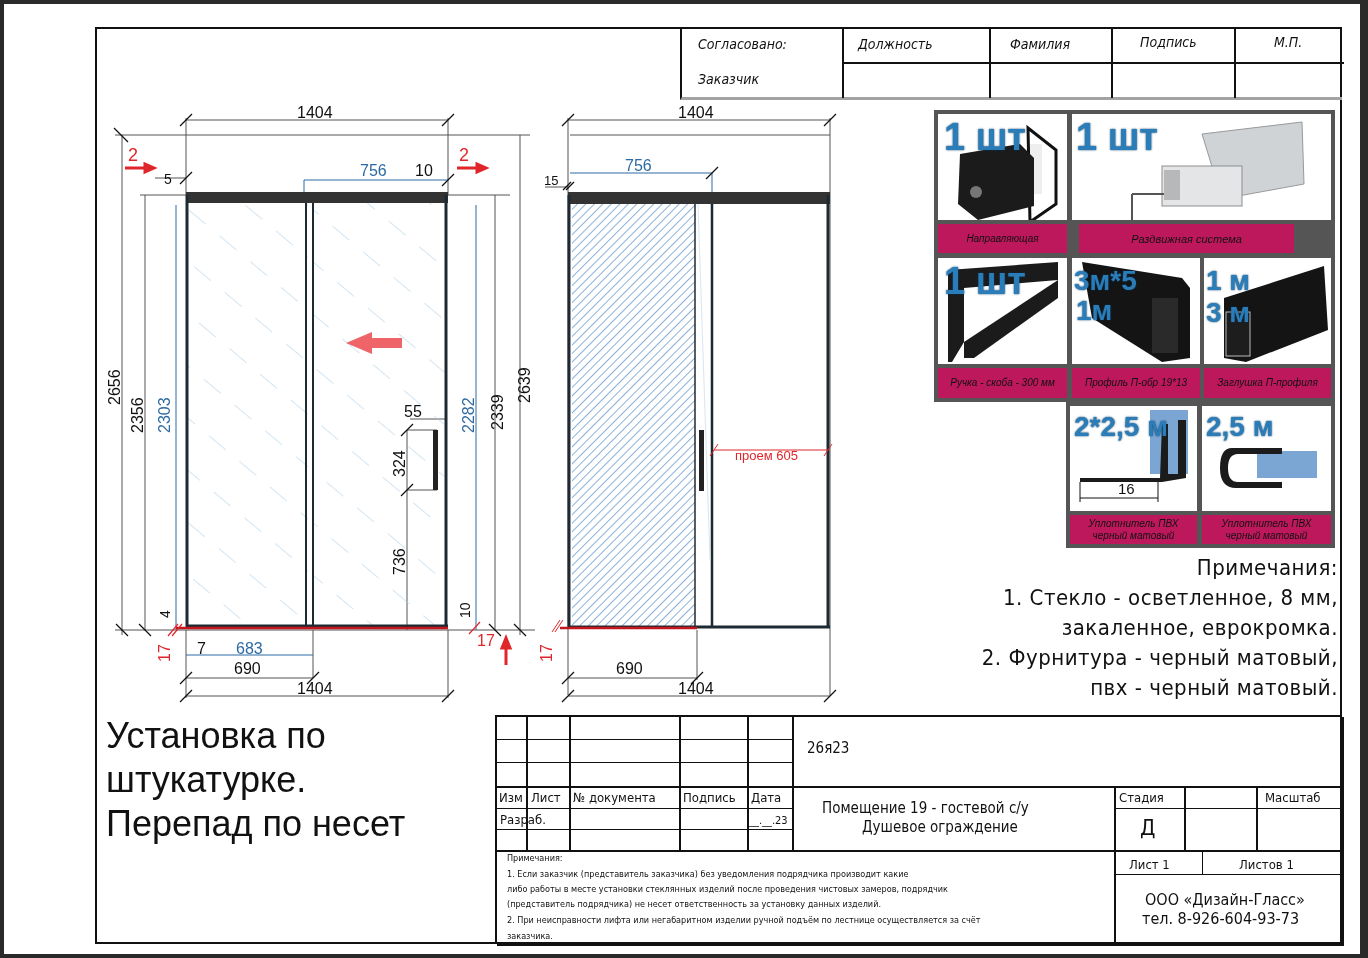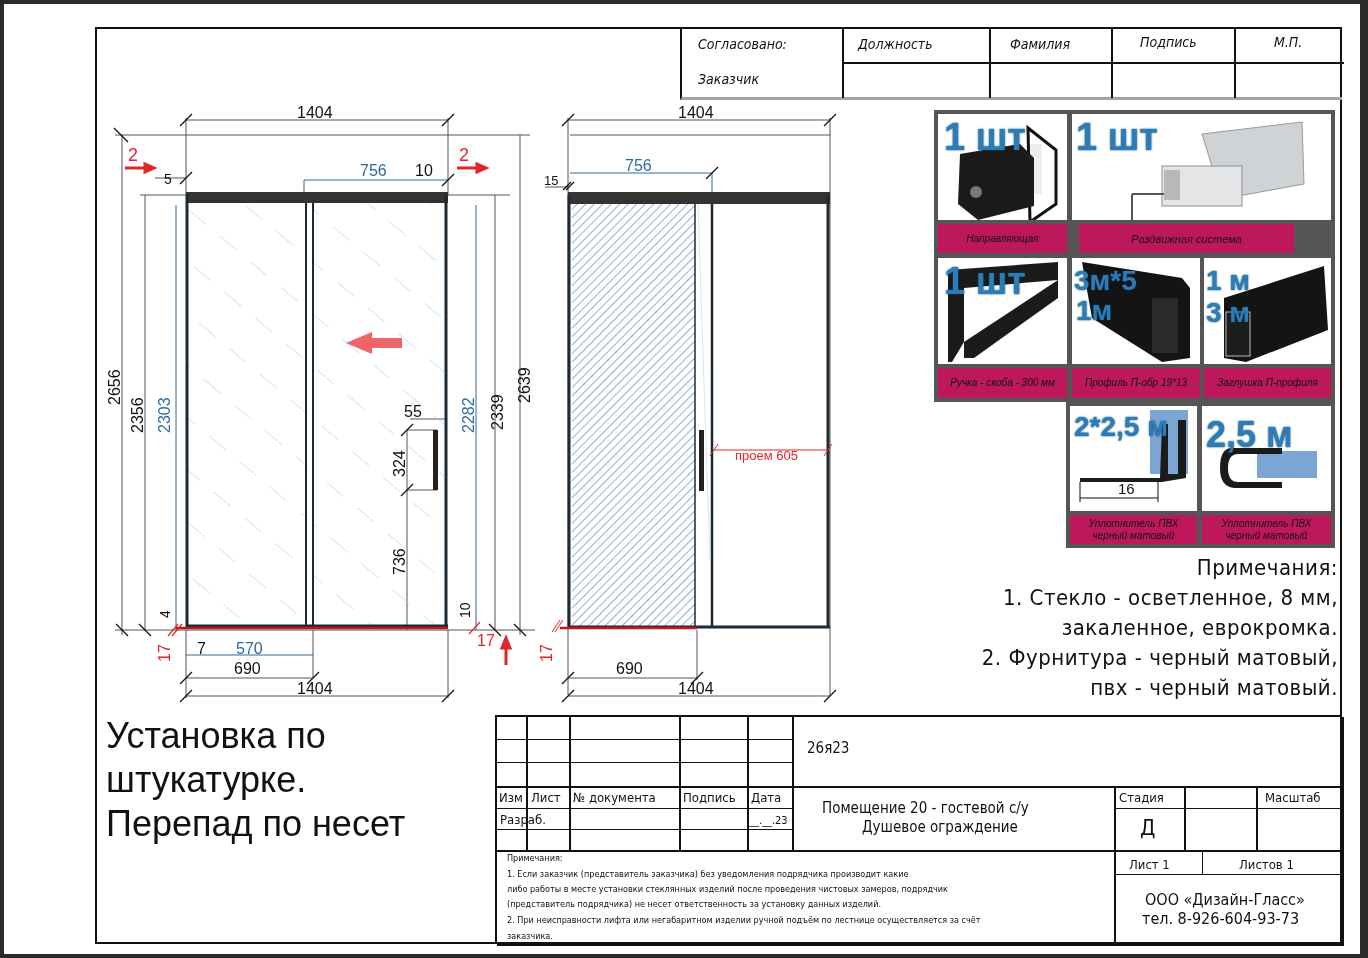--- a/index.html
+++ b/index.html
@@ -195,21 +195,21 @@
 <div class="dim vert" style="left:489px;top:430px;">2339</div>
 <div class="dim vert" style="left:516px;top:403px;">2639</div>
 <div class="dim" style="left:404px;top:403px;">55</div>
 <div class="dim vert" style="left:391px;top:477px;">324</div>
 <div class="dim vert" style="left:391px;top:575px;">736</div>
 <div class="dim vert" style="left:157px;top:618px;font-size:14px;">4</div>
 <div class="dim vert" style="left:457px;top:618px;font-size:14px;">10</div>
 <div class="dim dimr vert" style="left:156px;top:662px;">17</div>
 <div class="dim dimr" style="left:477px;top:632px;">17</div>
 <div class="dim" style="left:197px;top:640px;">7</div>
-<div class="dim dimb" style="left:236px;top:640px;">570</div>
+<div class="dim dimb" style="left:236px;top:640px;">683</div>
 <div class="dim" style="left:234px;top:660px;">690</div>
 <div class="dim" style="left:297px;top:680px;">1404</div>
 
 <div class="dim" style="left:678px;top:104px;">1404</div>
 <div class="dim dimb" style="left:625px;top:157px;">756</div>
 <div class="dim" style="left:544px;top:173px;font-size:13px;">15</div>
 <div class="dim dimr" style="left:735px;top:448px;font-size:13px;">проем 605</div>
 <div class="dim dimr vert" style="left:538px;top:662px;">17</div>
 <div class="dim" style="left:616px;top:660px;">690</div>
 <div class="dim" style="left:678px;top:680px;">1404</div>
@@ -277,21 +277,21 @@
       </svg>
   </div>
   <div class="qty" style="left:8px;top:10px;font-size:28px;">2*2,5 м</div>
   <div class="dim" style="left:52px;top:78px;font-size:15px;">16</div>
   <div class="pbox" style="left:136px;top:4px;width:129px;height:105px;">
     <svg width="129" height="105">
         <rect x="55" y="45" width="60" height="27" fill="#7ba6d4"></rect>
         <path d="M80,42 L30,42 Q18,42 18,62 Q18,82 34,82 L80,82 L80,76 L36,76 Q26,76 26,62 Q26,48 36,48 L80,48Z" fill="#1b1b1b"></path>
       </svg>
   </div>
-  <div class="qty" style="left:140px;top:10px;font-size:36px;margin-top:8px;">2,5 м</div>
+  <div class="qty" style="left:140px;top:10px;font-size:28px;">2,5 м</div>
   <div class="plabel" style="left:4px;top:113px;width:127px;height:29px;flex-direction:column;">
     <span>Уплотнитель ПВХ</span>
     <span>черный матовый</span>
   </div>
   <div class="plabel" style="left:136px;top:113px;width:129px;height:29px;flex-direction:column;">
     <span>Уплотнитель ПВХ</span>
     <span>черный матовый</span>
   </div>
 </div>
 
@@ -335,21 +335,21 @@
   <div class="line" style="left:845px;top:0;width:2px;height:229px;"></div>
 
   <div class="tbt" style="left:310px;top:22px;font-size:15px;">26я23</div>
   <div class="tbt" style="left:2px;top:73px;">Изм</div>
   <div class="tbt" style="left:34px;top:73px;">Лист</div>
   <div class="tbt" style="left:76px;top:73px;">№ документа</div>
   <div class="tbt" style="left:186px;top:73px;">Подпись</div>
   <div class="tbt" style="left:254px;top:73px;">Дата</div>
   <div class="tbt" style="left:3px;top:95px;">Разраб.</div>
   <div class="tbt" style="left:252px;top:97px;font-size:11px;">__.__.23</div>
-  <div class="tbt" style="left:325px;top:82px;font-size:15px;">Помещение 20 - гостевой с/у</div>
+  <div class="tbt" style="left:325px;top:82px;font-size:15px;">Помещение 19 - гостевой с/у</div>
   <div class="tbt" style="left:365px;top:101px;font-size:15px;">Душевое ограждение</div>
   <div class="tbt" style="left:622px;top:73px;">Стадия</div>
   <div class="tbt" style="left:643px;top:98px;font-size:22px;">Д</div>
   <div class="tbt" style="left:768px;top:73px;">Масштаб</div>
   <div class="tbt" style="left:632px;top:140px;">Лист 1</div>
   <div class="tbt" style="left:742px;top:140px;">Листов 1</div>
   <div class="tbt" style="left:648px;top:173px;font-size:16px;">ООО «Дизайн-Гласс»</div>
   <div class="tbt" style="left:645px;top:192px;font-size:16px;">тел. 8-926-604-93-73</div>
 
   <div class="tbt" style="left:10px;top:136px;font-size:9px;">Примечания:</div>

